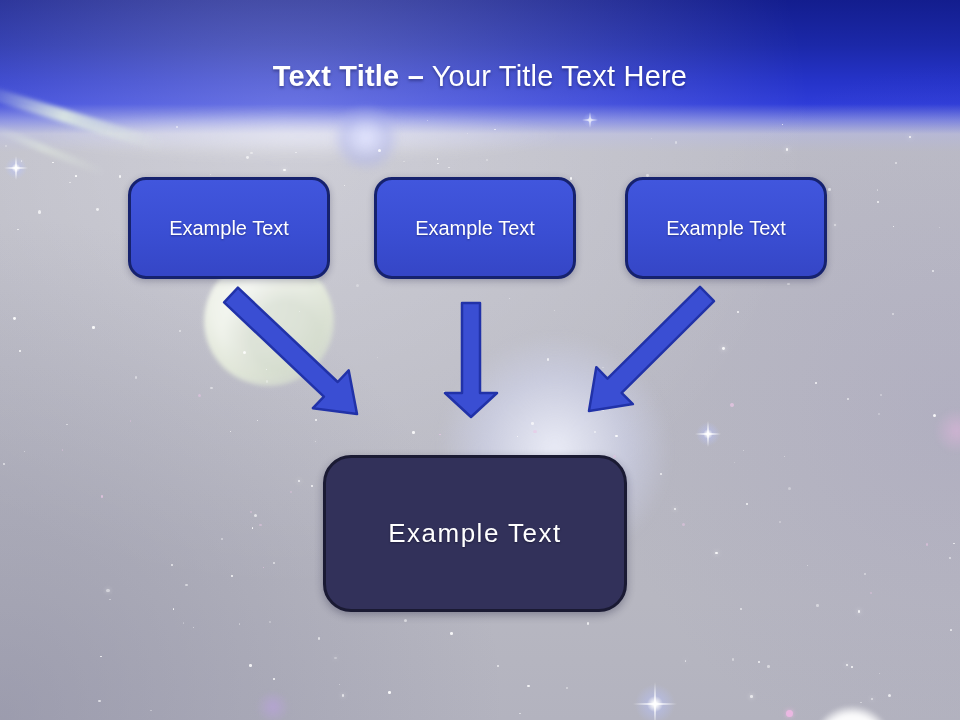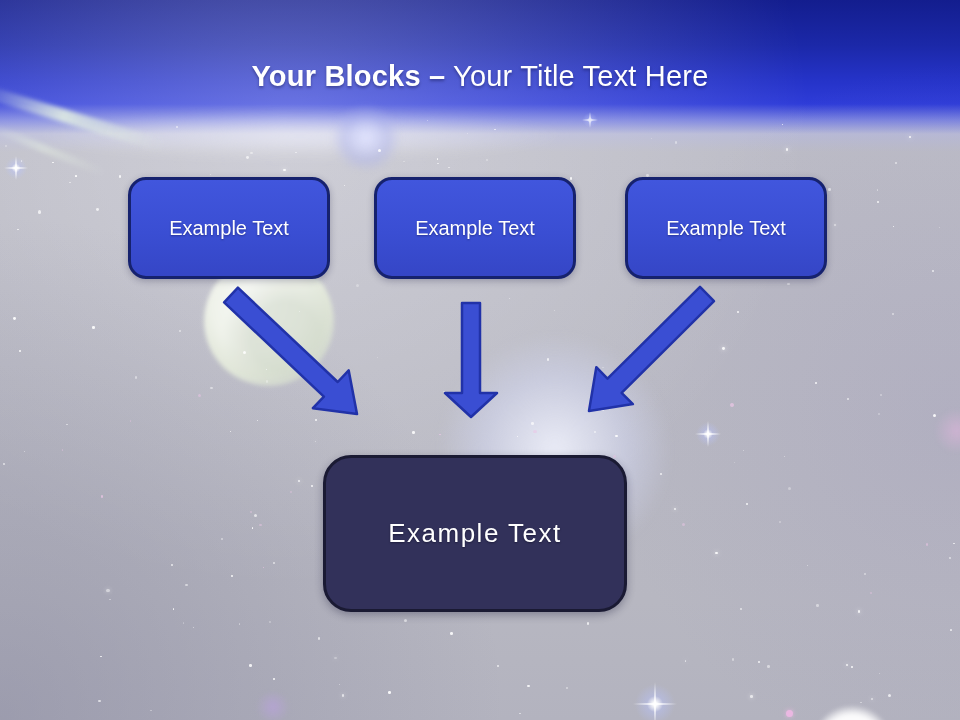--- a/index.html
+++ b/index.html
@@ -276,21 +276,21 @@
       <div class="star" style="width: 3.14632px; height: 3.14632px; left: 613.194px; top: 455.174px; background: rgb(236, 198, 230); opacity: 0.53;"></div>
       <div class="star" style="width: 3.70971px; height: 3.70971px; left: 533.399px; top: 429.66px; background: rgb(236, 198, 230); opacity: 0.56;"></div>
     </div>
 
   <div class="sparkle" style="left:633px;top:682px;width:44px;height:44px;"></div>
   <div class="sparkle" style="left:695px;top:421px;width:26px;height:26px;"></div>
   <div class="sparkle" style="left:4px;top:156px;width:24px;height:24px;"></div>
   <div class="sparkle" style="left:582px;top:112px;width:16px;height:16px;opacity:.8;"></div>
 
   <div class="title">
-    <span class="emph">Your Blocks –</span><span> Your Title Text Here</span>
+    <span class="emph">Text Title –</span><span> Your Title Text Here</span>
   </div>
 
   <svg class="arrows" width="960" height="720" viewBox="0 0 960 720">
     <polygon points="237.9,287.7 337.7,382.0 348.7,370.4 357,414 312.9,408.2 323.9,396.6 224.1,302.3" fill="#3a4ed3" stroke="#2132a8" stroke-width="2.5" stroke-linejoin="round"></polygon>
     <polygon points="462,303 480,303 480,393 497,393 471,417 445,393 462,393" fill="#3a4ed3" stroke="#2132a8" stroke-width="2.5" stroke-linejoin="round"></polygon>
     <polygon points="714.0,301.1 621.6,392.8 632.9,404.1 589,411 596.3,367.2 607.5,378.6 700.0,286.9" fill="#3a4ed3" stroke="#2132a8" stroke-width="2.5" stroke-linejoin="round"></polygon>
   </svg>
 
   <div class="block b1">
     <span>Example Text</span>

